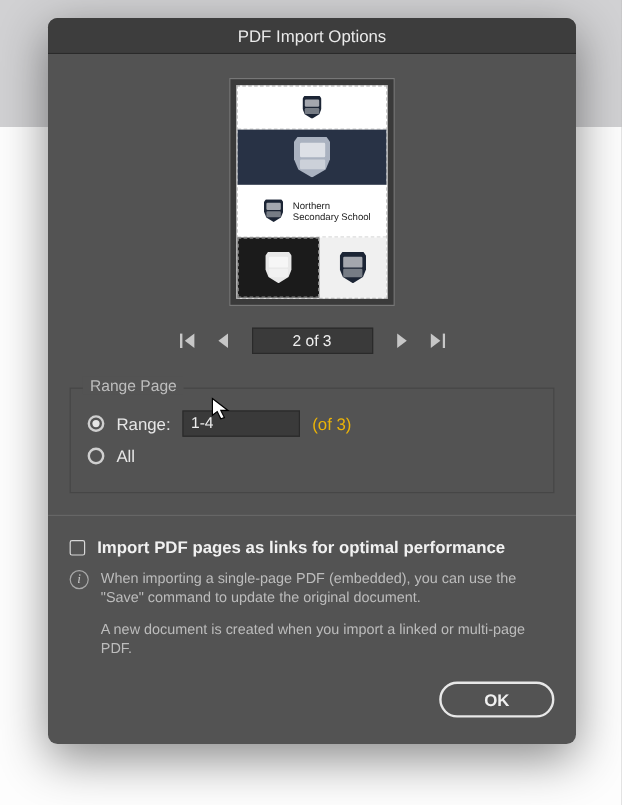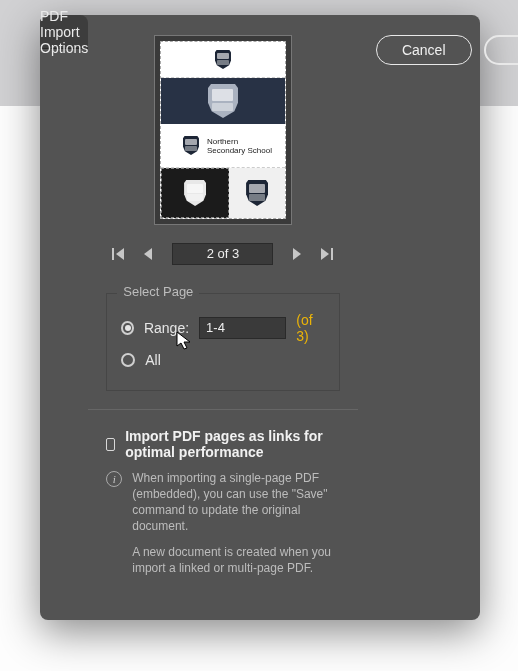--- a/index.html
+++ b/index.html
@@ -4,21 +4,21 @@
 <style>
   * { box-sizing: border-box; margin: 0; padding: 0; font-family: -apple-system, "Helvetica Neue", Arial, sans-serif; }
   body {
     width: 518px; height: 671px;
     background: linear-gradient(to bottom, #d1d1d3 0, #d1d1d3 106px, #fdfdfd 106px, #fdfdfd 671px);
     position: relative; overflow: hidden;
   }
   .dialog {
     position: absolute; left: 40px; top: 15px; width: 440px; height: 605px;
     background: #535353; border-radius: 8px; box-shadow: 0 12px 40px rgba(0,0,0,0.45);
-    display: flex; flex-direction: row;
+    display: flex; flex-direction: column;
   }
   .titlebar {
     height: 34px; background: #3d3d3d; border-radius: 8px 8px 0 0;
     display: flex; align-items: center; justify-content: center;
     font-size: 14px; color: #eaeaea; font-weight: 500;
     border-bottom: 1px solid #2a2a2a;
   }
   .content { flex: 1; padding: 20px 18px 0 18px; color: #d9d9d9; }
 
   .preview-wrap { display: flex; flex-direction: column; align-items: center; }
@@ -155,21 +155,21 @@
             <polygon points="4,1 4,13 12,7" fill="currentColor"></polygon>
           </svg>
         <svg class="pager-btn" viewBox="0 0 14 14">
             <polygon points="2,1 2,13 10,7" fill="currentColor"></polygon>
             <rect x="12" y="1" width="2" height="12" fill="currentColor"></rect>
           </svg>
       </div>
     </div>
 
     <div class="panel" style="margin-top:28px;">
-      <div class="section-label">Select Page</div>
+      <div class="section-label">Range Page</div>
 
       <div class="opt-row">
         <span class="radio checked"></span>
         <span>Range:</span>
         <div class="range-input">1-4</div>
         <span class="suffix">(of 3)</span>
       </div>
 
       <div class="opt-row">
         <span class="radio"></span>
@@ -188,20 +188,19 @@
       <span class="info-icon">i</span>
       <div class="info-text">
         <p>When importing a single-page PDF (embedded), you can use the "Save" command to update the original document.</p>
         <p>A new document is created when you import a linked or multi-page PDF.</p>
       </div>
     </div>
 
   </div>
 
   <div class="buttons">
-    <div class="btn">Cancel</div>
     <div class="btn primary">OK</div>
   </div>
 </div>
 
 <svg class="cursor" viewBox="0 0 16 20">
   <polygon points="1,1 1,15 5,12 8,18 11,17 8,11 14,11" fill="#fff" stroke="#000" stroke-width="1"></polygon>
 </svg>
 
 </body></html>

